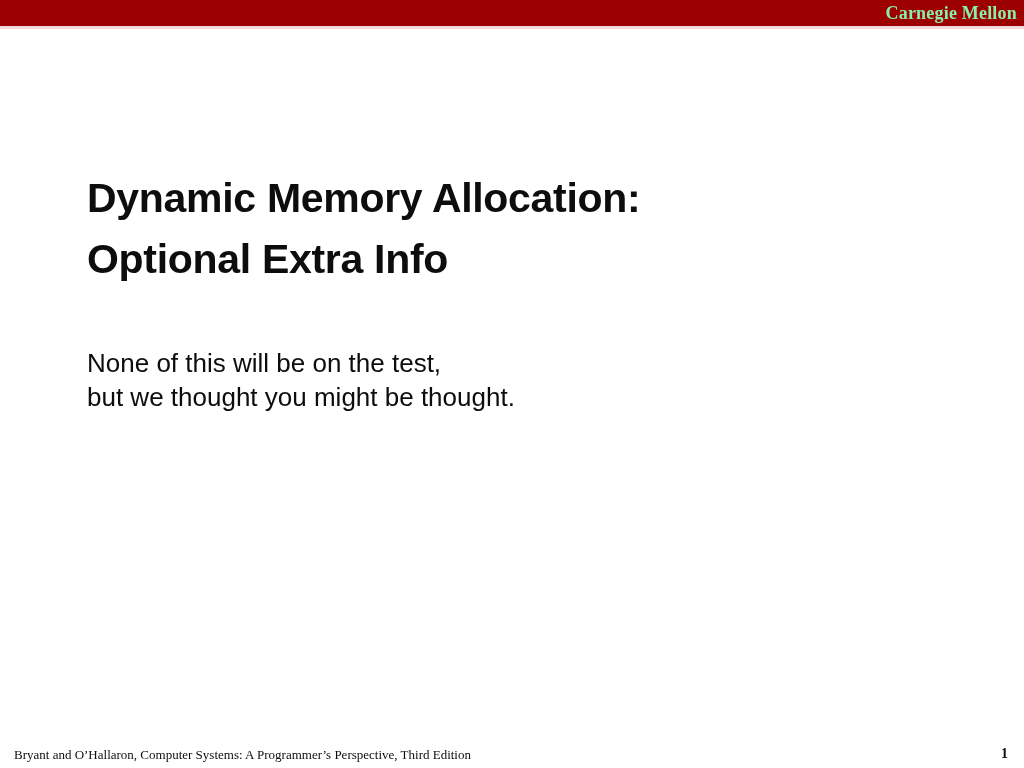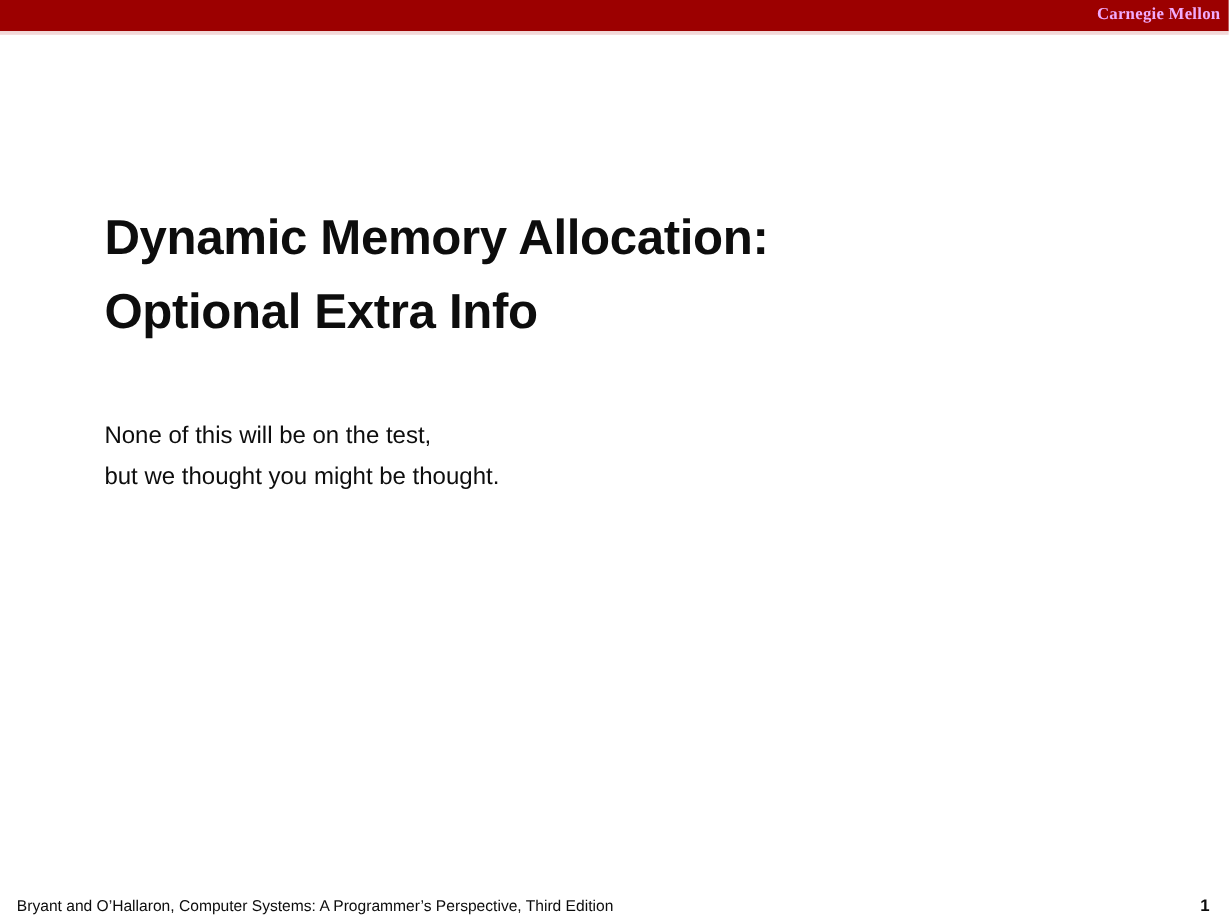--- a/index.html
+++ b/index.html
@@ -32,23 +32,23 @@
     width: 1024px;
     height: 3px;
     background: #f2d8d8;
   }
   #brand-wordmark {
     position: absolute;
     right: 7px;
     top: 2px;
     font-family: "Liberation Serif", serif;
     font-weight: bold;
-    font-size: 14px;
+    font-size: 18px;
     line-height: 22px;
-    color: #f0abfc;
+    color: #86efac;
     letter-spacing: 0.2px;
     white-space: nowrap;
   }
 
   
   #slide-body {
     position: absolute;
     left: 0;
     top: 29px;
     width: 848px;
@@ -69,37 +69,38 @@
   #slide-title .title-line {
     display: block;
     white-space: nowrap;
   }
 
   #slide-subtitle {
     position: absolute;
     left: 87px;
     top: 317px;
     width: 840px;
-    font-size: 20px;
+    font-size: 26px;
     line-height: 34px;
     font-weight: normal;
     color: #0d0d0d;
   }
   #slide-subtitle .subtitle-line {
     display: block;
     white-space: nowrap;
   }
 
   
   #slide-footer {
     position: absolute;
     left: 0;
     top: 742px;
     width: 1024px;
     height: 26px;
+    font-family: Liberation Serif, serif;
   }
   #footer-attribution {
     position: absolute;
     left: 14px;
     top: 4px;
     font-size: 13px;
     line-height: 18px;
     color: #0d0d0d;
     white-space: nowrap;
   }

